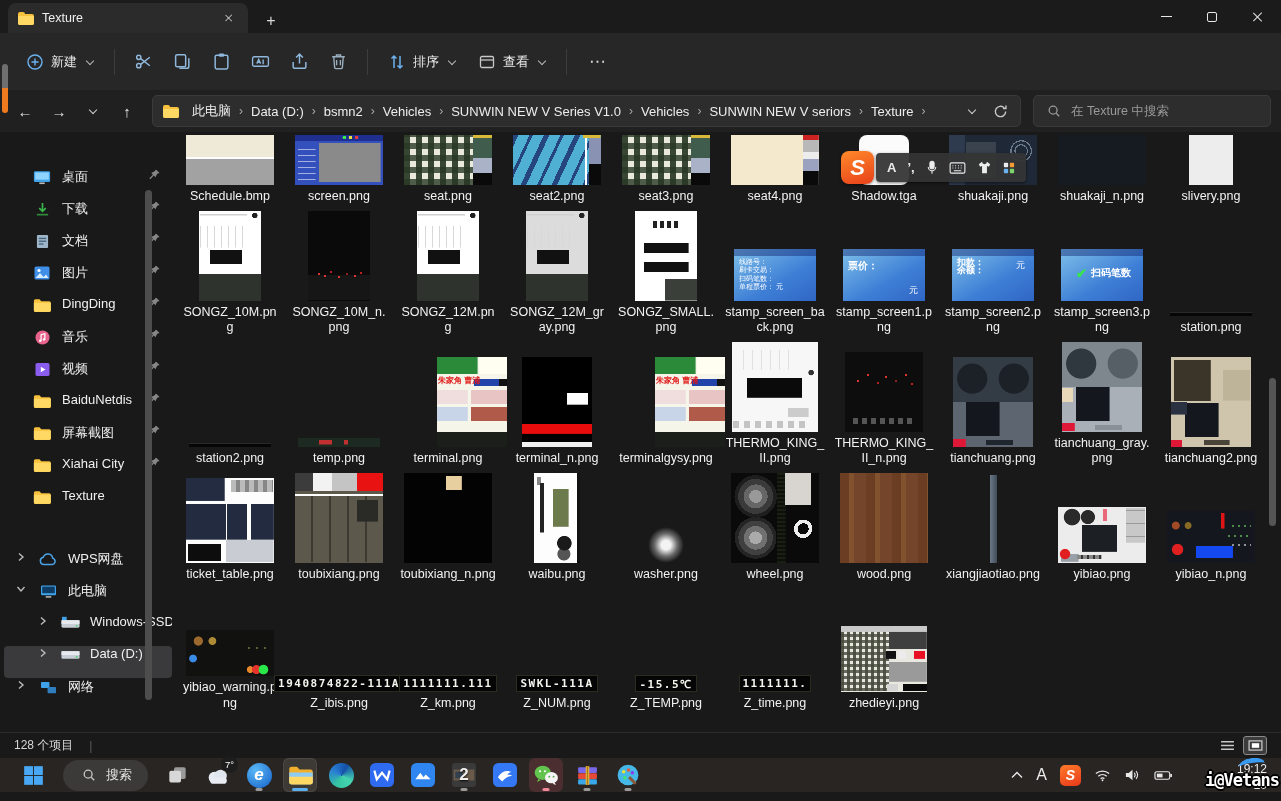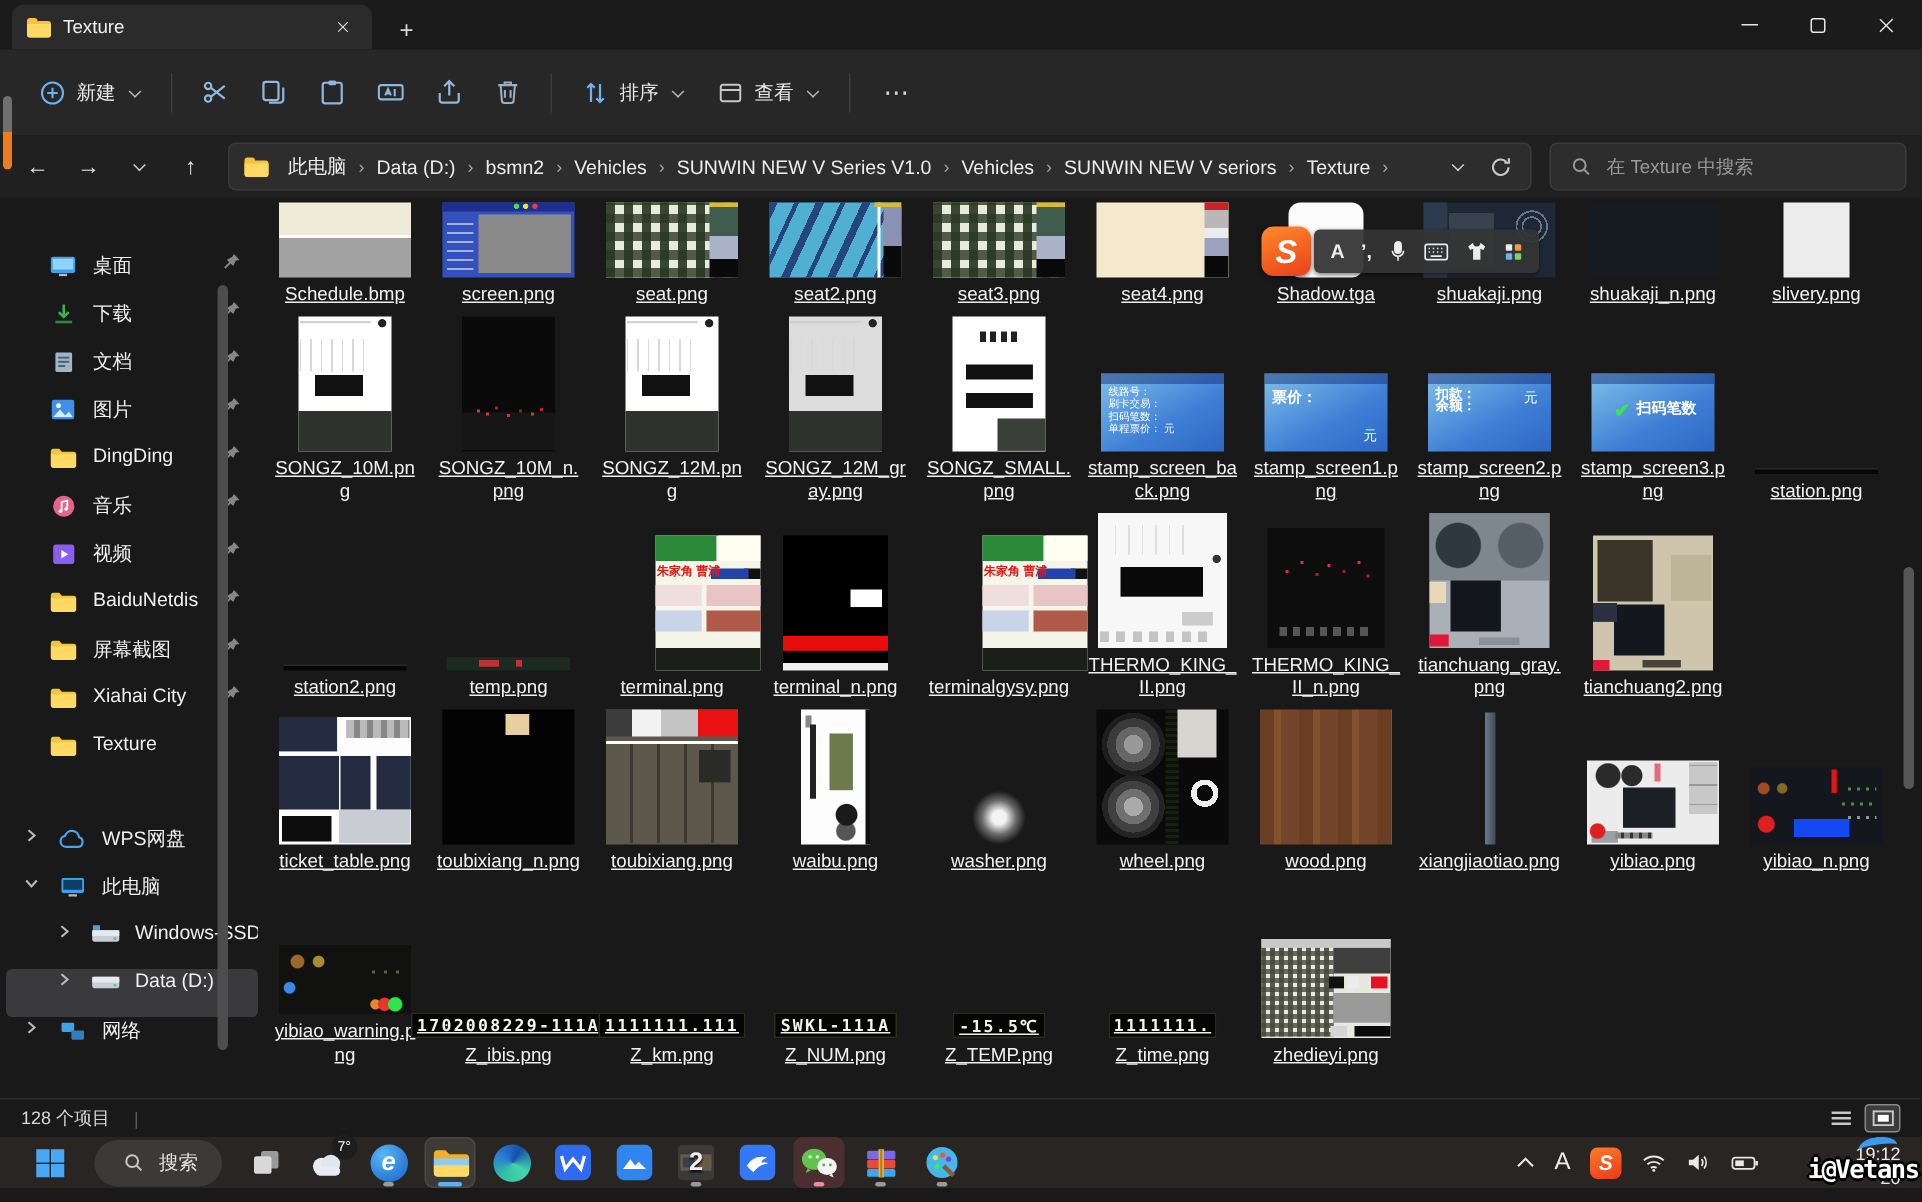--- a/index.html
+++ b/index.html
@@ -72,21 +72,21 @@
 .side-item.lvl1{padding-left:10px;}
 .side-item.lvl2{padding-left:32px;}
 .side-item.selected{background:#3a3a3d;}
 .tchev{width:14px;height:14px;display:flex;align-items:center;justify-content:center;flex:0 0 auto;}
 .tchev svg{display:block;}
 .tchev.open svg{transform:rotate(90deg);}
 .side-scroll{position:absolute;right:24px;top:58px;width:7px;height:510px;background:#4d4d4d;border-radius:4px;}
 .main-scroll{position:absolute;right:5px;top:378px;width:7px;height:148px;background:#555;border-radius:4px;z-index:30;}
 
 
-.content{flex:1;position:relative;padding:2px 0 0 4px;overflow:hidden;text-decoration:underline;}
+.content{flex:1;position:relative;padding:2px 0 0 4px;overflow:hidden;}
 .grid-row{display:grid;grid-template-columns:repeat(10,100px);column-gap:9px;align-items:end;margin-bottom:6px;}
 .cell{display:flex;flex-direction:column;align-items:center;}
 .thumb-wrap{width:100%;display:flex;align-items:flex-end;justify-content:center;}
 .gr1 .thumb-wrap{height:51px;}
 .gr2 .thumb-wrap,.gr3 .thumb-wrap,.gr4 .thumb-wrap{height:90px;}
 .gr5{margin-top:26px;}
 .gr5 .thumb-wrap{height:68px;}
 .fname{font-size:12.5px;line-height:15.5px;text-align:center;word-break:break-all;max-width:102px;margin-top:4px;color:#f2f2f2;}
 .t{position:relative;flex:0 0 auto;}
 
@@ -910,49 +910,55 @@
             <div class="fname">THERMO_KING_II.png</div>
           </div>
           <div class="cell">
             <div class="thumb-wrap">
               <div class="t t-thermo-n"></div>
             </div>
             <div class="fname">THERMO_KING_II_n.png</div>
           </div>
           <div class="cell">
             <div class="thumb-wrap">
+              <div class="t t-tianchuang"></div>
+            </div>
+            <div class="fname">tianchuang.png</div>
+          </div>
+          <div class="cell">
+            <div class="thumb-wrap">
               <div class="t t-tianchuang-gray"></div>
             </div>
             <div class="fname">tianchuang_gray.png</div>
           </div>
           <div class="cell">
             <div class="thumb-wrap">
               <div class="t t-tianchuang2"></div>
             </div>
             <div class="fname">tianchuang2.png</div>
           </div>
         </div>
         <div class="grid-row gr4">
           <div class="cell">
             <div class="thumb-wrap">
               <div class="t t-ticket"></div>
             </div>
             <div class="fname">ticket_table.png</div>
           </div>
           <div class="cell">
             <div class="thumb-wrap">
+              <div class="t t-toubixiang"></div>
+            </div>
+            <div class="fname">toubixiang.png</div>
+          </div>
+          <div class="cell">
+            <div class="thumb-wrap">
               <div class="t t-toubixiang-n"></div>
             </div>
             <div class="fname">toubixiang_n.png</div>
-          </div>
-          <div class="cell">
-            <div class="thumb-wrap">
-              <div class="t t-toubixiang"></div>
-            </div>
-            <div class="fname">toubixiang.png</div>
           </div>
           <div class="cell">
             <div class="thumb-wrap">
               <div class="t t-waibu"></div>
             </div>
             <div class="fname">waibu.png</div>
           </div>
           <div class="cell">
             <div class="thumb-wrap">
               <div class="t t-washer"></div>
@@ -992,21 +998,21 @@
         </div>
         <div class="grid-row gr5">
           <div class="cell">
             <div class="thumb-wrap">
               <div class="t t-yibiao-warning"></div>
             </div>
             <div class="fname">yibiao_warning.png</div>
           </div>
           <div class="cell">
             <div class="thumb-wrap">
-              <div class="t t-digits">1702008229-111A</div>
+              <div class="t t-digits">1940874822-111A</div>
             </div>
             <div class="fname">Z_ibis.png</div>
           </div>
           <div class="cell">
             <div class="thumb-wrap">
               <div class="t t-digits">1111111.111</div>
             </div>
             <div class="fname">Z_km.png</div>
           </div>
           <div class="cell">

